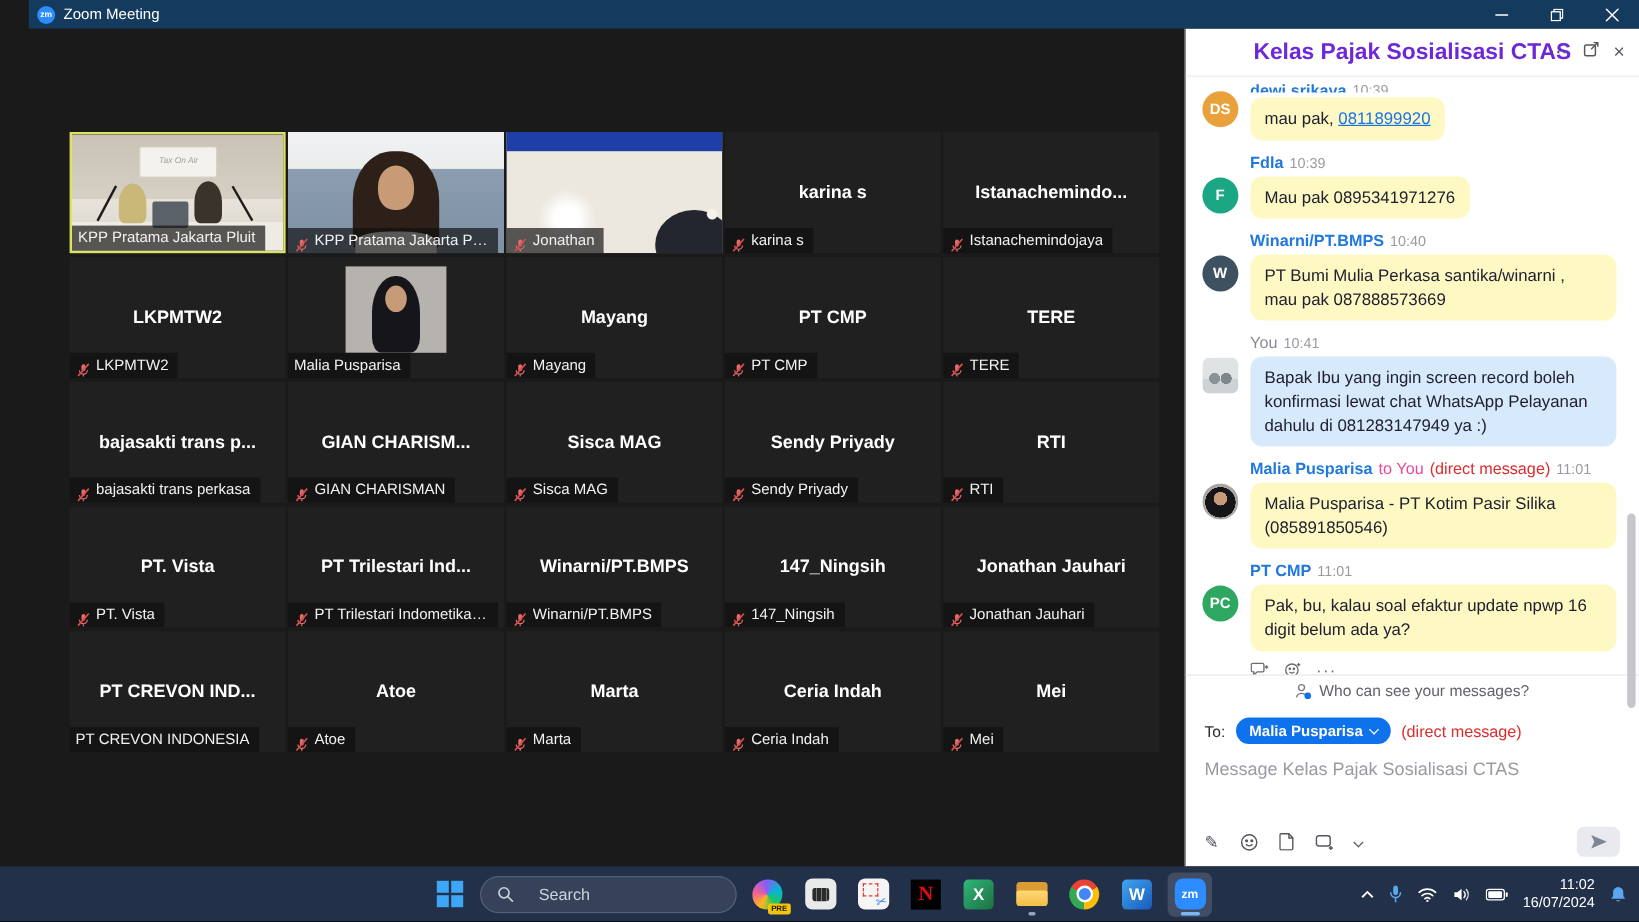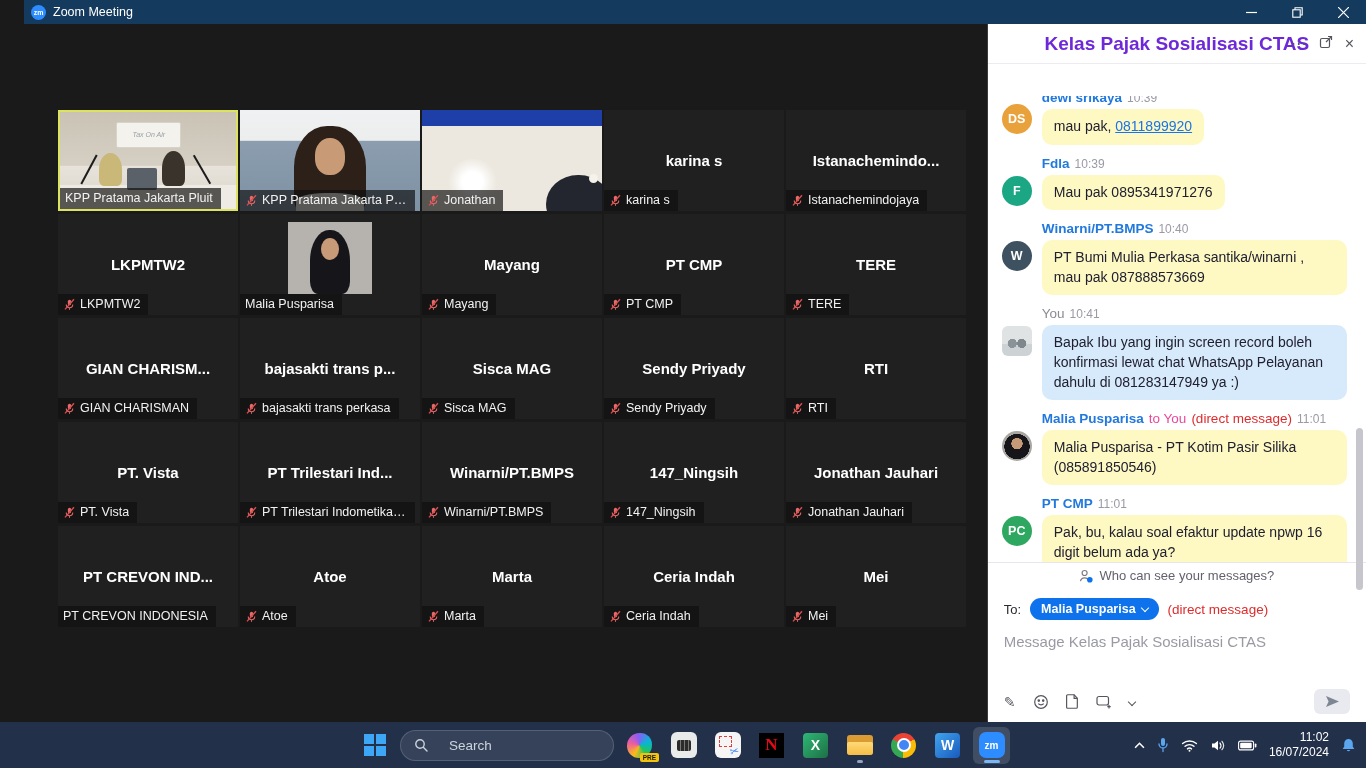--- a/index.html
+++ b/index.html
@@ -18,21 +18,21 @@
   
   .app{display:flex;height:698px;}
   .stage{width:980px;position:relative;background:#1a1a1a;}
   .grid{position:absolute;left:34px;top:86px;display:grid;grid-template-columns:repeat(5,180px);
     grid-auto-rows:101px;gap:3px 2px;}
   .tile{position:relative;background:#202020;overflow:hidden;}
   .tile.active{border:2px solid #dce35e;}
   .big{position:absolute;inset:0;display:flex;align-items:center;justify-content:center;color:#fff;
     font-weight:bold;font-size:15px;text-align:center;white-space:nowrap;overflow:hidden;padding:0 6px;}
   .label{position:absolute;left:0;bottom:0;max-width:97%;background:rgba(15,15,15,.68);color:#f2f2f2;
-    font-size:12.5px;line-height:21px;padding:0 8px 0 5px;display:inline-flex;align-items:center;gap:4px;
+    font-size:12.5px;line-height:21px;padding:0 8px 0 5px;display:inline-flex;align-items:flex-end;gap:4px;
     white-space:nowrap;overflow:hidden;}
   .label span{overflow:hidden;text-overflow:ellipsis;}
 
   
   .scene{position:absolute;inset:0;overflow:hidden;}
   .scene-studio{background:linear-gradient(180deg,#c9c2b5 0%,#d6d0c4 55%,#e7e3da 56%,#d9d5cb 100%);}
   .scene-studio .sign{position:absolute;left:32%;top:10%;width:37%;height:27%;background:#f4f2ec;
     border:1px solid #d8d3c8;border-radius:2px;color:#9aa0a8;font-size:7px;font-style:italic;
     display:flex;align-items:center;justify-content:center;}
   .scene-studio .desk{position:absolute;bottom:0;left:0;right:0;height:25%;background:#eeebe4;}
@@ -69,21 +69,21 @@
     font-weight:bold;display:flex;align-items:center;justify-content:center;}
   .msg.clipped .av{top:8px;}
   .av-you{border-radius:6px;background:
     radial-gradient(circle at 34% 58%,#8a9398 0 17%,transparent 18%),
     radial-gradient(circle at 66% 58%,#7d878c 0 17%,transparent 18%),
     linear-gradient(180deg,#dfe3e4 0 60%,#cdd3d5 60% 100%);}
   .av-malia{background:
     radial-gradient(circle at 50% 42%,#c89b78 0 24%,transparent 25%),
     radial-gradient(circle at 50% 52%,#15151a 0 58%,transparent 59%),#a9a5a0;}
   .msg-head{display:flex;align-items:baseline;gap:5px;margin-bottom:4px;white-space:nowrap;}
-  .msg.clipped .msg-head{height:9px;overflow:hidden;align-items:flex-end;margin-top:28px;}
+  .msg.clipped .msg-head{height:9px;overflow:hidden;align-items:flex-start;}
   .sender{color:#2178dd;font-size:13.5px;font-weight:bold;}
   .sender.self{color:#8a8a94;font-weight:normal;}
   .to-you{color:#ec4899;font-size:13.5px;}
   .direct{color:#de2b2b;font-size:13.5px;}
   .time{color:#9a9aa4;font-size:12px;}
   .bubble{background:#fef9c3;border-radius:10px;padding:8px 12px;font-size:14px;color:#202030;
     line-height:1.4;display:inline-block;max-width:305px;}
   .msg.self .bubble{background:#d7eafb;}
   .link{color:#1a73e8;text-decoration:underline;cursor:pointer;}
   .actions{display:flex;align-items:center;gap:12px;padding-left:40px;color:#6b6b74;margin-top:-3px;}
@@ -294,41 +294,41 @@
               <svg width="13" height="13" viewBox="0 0 16 16" style="flex:none">
                 <rect x="6" y="2" width="4" height="7" rx="2" fill="#e66a6a"></rect>
                 <path d="M4 8a4 4 0 0 0 8 0" stroke="#e66a6a" fill="none" stroke-width="1.3"></path>
                 <line x1="8" y1="12.5" x2="8" y2="14.5" stroke="#e66a6a" stroke-width="1.3"></line>
                 <line x1="2.5" y1="14" x2="13.5" y2="1.5" stroke="#d94f4f" stroke-width="1.7"></line>
               </svg>
               <span>TERE</span>
             </div>
           </div>
           <div class="tile">
+            <div class="big">bajasakti trans p...</div>
+            <div class="label">
+              <svg width="13" height="13" viewBox="0 0 16 16" style="flex:none">
+                <rect x="6" y="2" width="4" height="7" rx="2" fill="#e66a6a"></rect>
+                <path d="M4 8a4 4 0 0 0 8 0" stroke="#e66a6a" fill="none" stroke-width="1.3"></path>
+                <line x1="8" y1="12.5" x2="8" y2="14.5" stroke="#e66a6a" stroke-width="1.3"></line>
+                <line x1="2.5" y1="14" x2="13.5" y2="1.5" stroke="#d94f4f" stroke-width="1.7"></line>
+              </svg>
+              <span>bajasakti trans perkasa</span>
+            </div>
+          </div>
+          <div class="tile">
             <div class="big">GIAN CHARISM...</div>
             <div class="label">
               <svg width="13" height="13" viewBox="0 0 16 16" style="flex:none">
                 <rect x="6" y="2" width="4" height="7" rx="2" fill="#e66a6a"></rect>
                 <path d="M4 8a4 4 0 0 0 8 0" stroke="#e66a6a" fill="none" stroke-width="1.3"></path>
                 <line x1="8" y1="12.5" x2="8" y2="14.5" stroke="#e66a6a" stroke-width="1.3"></line>
                 <line x1="2.5" y1="14" x2="13.5" y2="1.5" stroke="#d94f4f" stroke-width="1.7"></line>
               </svg>
               <span>GIAN CHARISMAN</span>
-            </div>
-          </div>
-          <div class="tile">
-            <div class="big">bajasakti trans p...</div>
-            <div class="label">
-              <svg width="13" height="13" viewBox="0 0 16 16" style="flex:none">
-                <rect x="6" y="2" width="4" height="7" rx="2" fill="#e66a6a"></rect>
-                <path d="M4 8a4 4 0 0 0 8 0" stroke="#e66a6a" fill="none" stroke-width="1.3"></path>
-                <line x1="8" y1="12.5" x2="8" y2="14.5" stroke="#e66a6a" stroke-width="1.3"></line>
-                <line x1="2.5" y1="14" x2="13.5" y2="1.5" stroke="#d94f4f" stroke-width="1.7"></line>
-              </svg>
-              <span>bajasakti trans perkasa</span>
             </div>
           </div>
           <div class="tile">
             <div class="big">Sisca MAG</div>
             <div class="label">
               <svg width="13" height="13" viewBox="0 0 16 16" style="flex:none">
                 <rect x="6" y="2" width="4" height="7" rx="2" fill="#e66a6a"></rect>
                 <path d="M4 8a4 4 0 0 0 8 0" stroke="#e66a6a" fill="none" stroke-width="1.3"></path>
                 <line x1="8" y1="12.5" x2="8" y2="14.5" stroke="#e66a6a" stroke-width="1.3"></line>
                 <line x1="2.5" y1="14" x2="13.5" y2="1.5" stroke="#d94f4f" stroke-width="1.7"></line>

